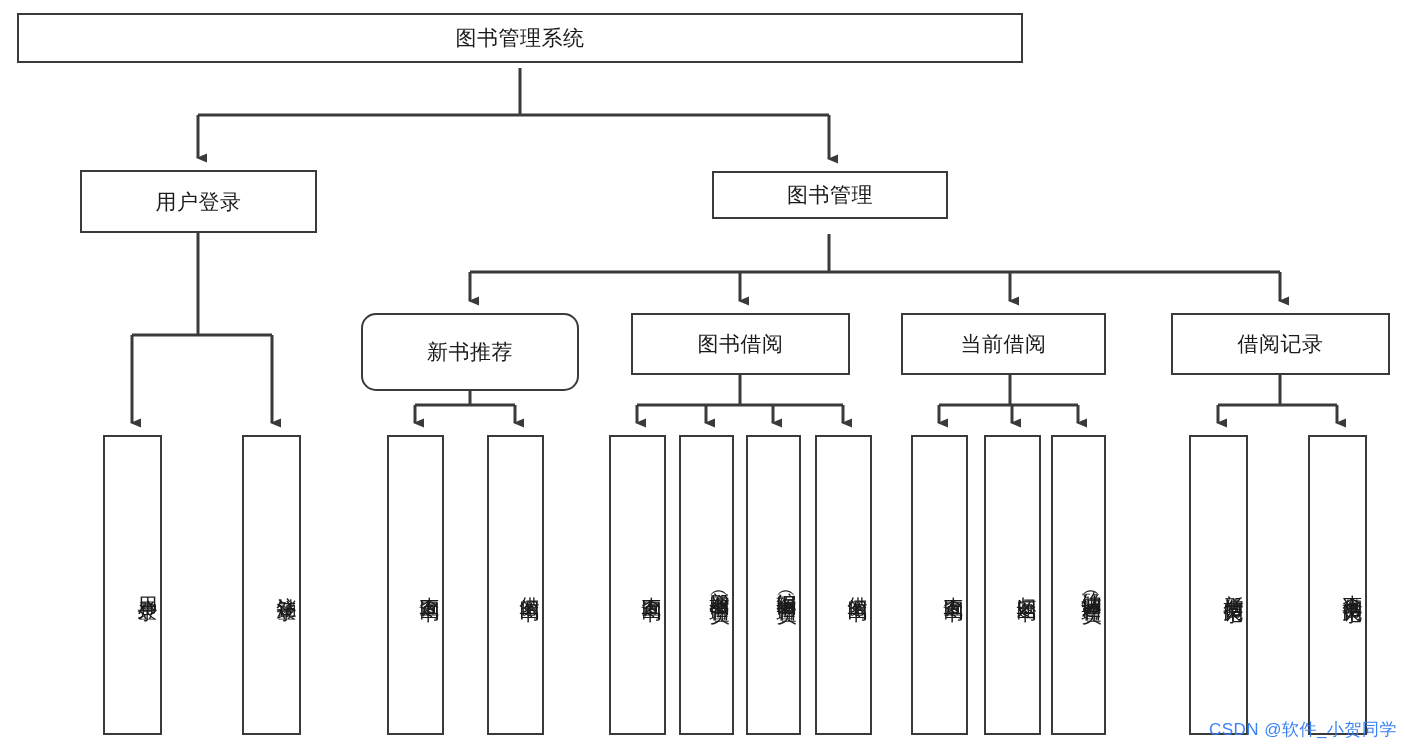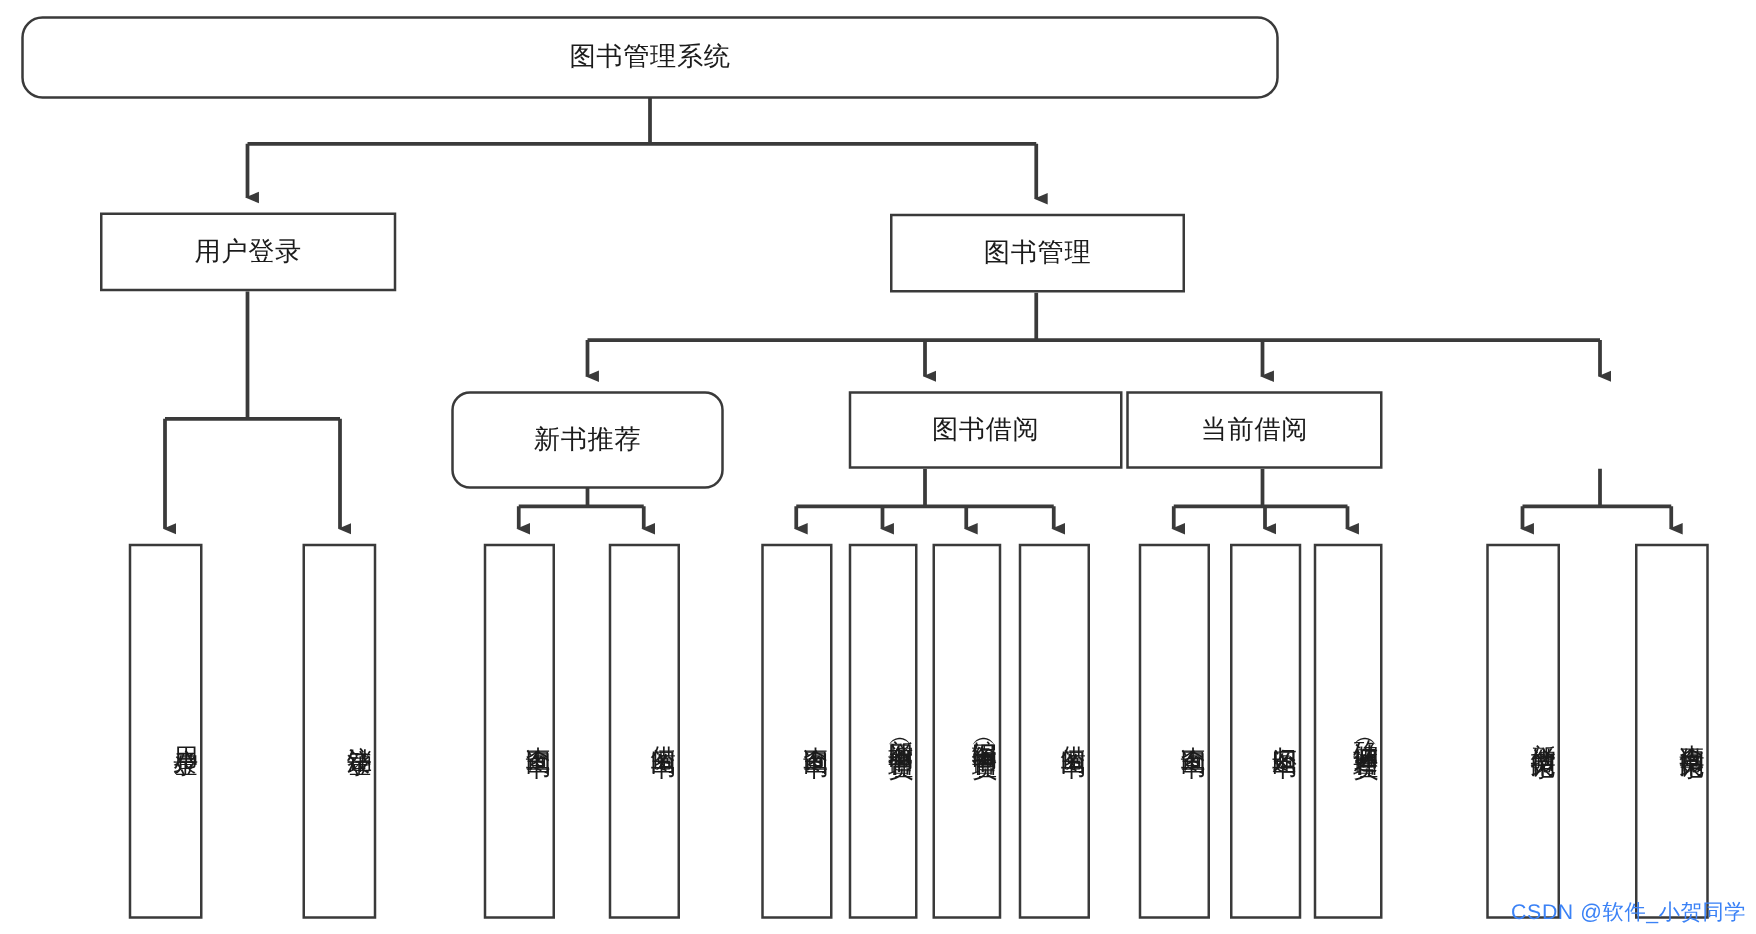--- a/index.html
+++ b/index.html
@@ -116,28 +116,29 @@
       <path d="M 1012 405 L 1012 423" marker-end="url(#arrow)"></path>
       <path d="M 1078 405 L 1078 423" marker-end="url(#arrow)"></path>
 
       <path d="M 1280 375 L 1280 405"></path>
       <path d="M 1218 405 L 1337 405"></path>
       <path d="M 1218 405 L 1218 423" marker-end="url(#arrow)"></path>
       <path d="M 1337 405 L 1337 423" marker-end="url(#arrow)"></path>
     </g>
   </svg>
 
-  <div class="node horizontal" id="node-root" style="left: 17px; top: 13px; width: 1006px; height: 66px; border-radius: 17px;">图书管理系统</div>
+  <div class="node horizontal" id="node-root" style="left: 17px; top: 13px; width: 1006px; height: 50px;">图书管理系统</div>
 
   <div class="node horizontal" id="node-user-login" style="left: 80px; top: 170px; width: 237px; height: 63px;">用户登录</div>
-  <div class="node horizontal" id="node-book-manage" style="left: 712px; top: 171px; width: 236px; height: 63px;">图书管理</div>
+  <div class="node horizontal" id="node-book-manage" style="left: 712px; top: 171px; width: 236px; height: 48px;">图书管理</div>
 
   <div class="node horizontal" id="node-new-book-recommend" style="left: 361px; top: 313px; width: 218px; height: 78px; border-radius: 15px;">新书推荐</div>
-  <div class="node horizontal" id="node-book-borrow" style="left: 631px; top: 313px; width: 219px; height: 62px; margin-left: 48px;">图书借阅</div>
+  <div class="node horizontal" id="node-book-borrow" style="left: 631px; top: 313px; width: 219px; height: 62px;">图书借阅</div>
   <div class="node horizontal" id="node-current-borrow" style="left: 901px; top: 313px; width: 205px; height: 62px;">当前借阅</div>
+  <div class="node horizontal" id="node-borrow-record" style="left: 1171px; top: 313px; width: 219px; height: 62px;">借阅记录</div>
 
   <div class="node vertical" style="left: 103px; top: 435px; width: 59px; height: 300px;">用户登录</div>
   <div class="node vertical" style="left: 242px; top: 435px; width: 59px; height: 300px;">注销登录</div>
   <div class="node vertical" style="left: 387px; top: 435px; width: 57px; height: 300px;">查询图书</div>
   <div class="node vertical" style="left: 487px; top: 435px; width: 57px; height: 300px;">借阅图书</div>
   <div class="node vertical" style="left: 609px; top: 435px; width: 57px; height: 300px;">查询图书</div>
   <div class="node vertical topalign" style="left: 679px; top: 435px; width: 55px; height: 300px;">新增图书（管理员）</div>
   <div class="node vertical topalign" style="left: 746px; top: 435px; width: 55px; height: 300px;">编辑图书（管理员）</div>
   <div class="node vertical" style="left: 815px; top: 435px; width: 57px; height: 300px;">借阅图书</div>
   <div class="node vertical" style="left: 911px; top: 435px; width: 57px; height: 300px;">查询图书</div>

